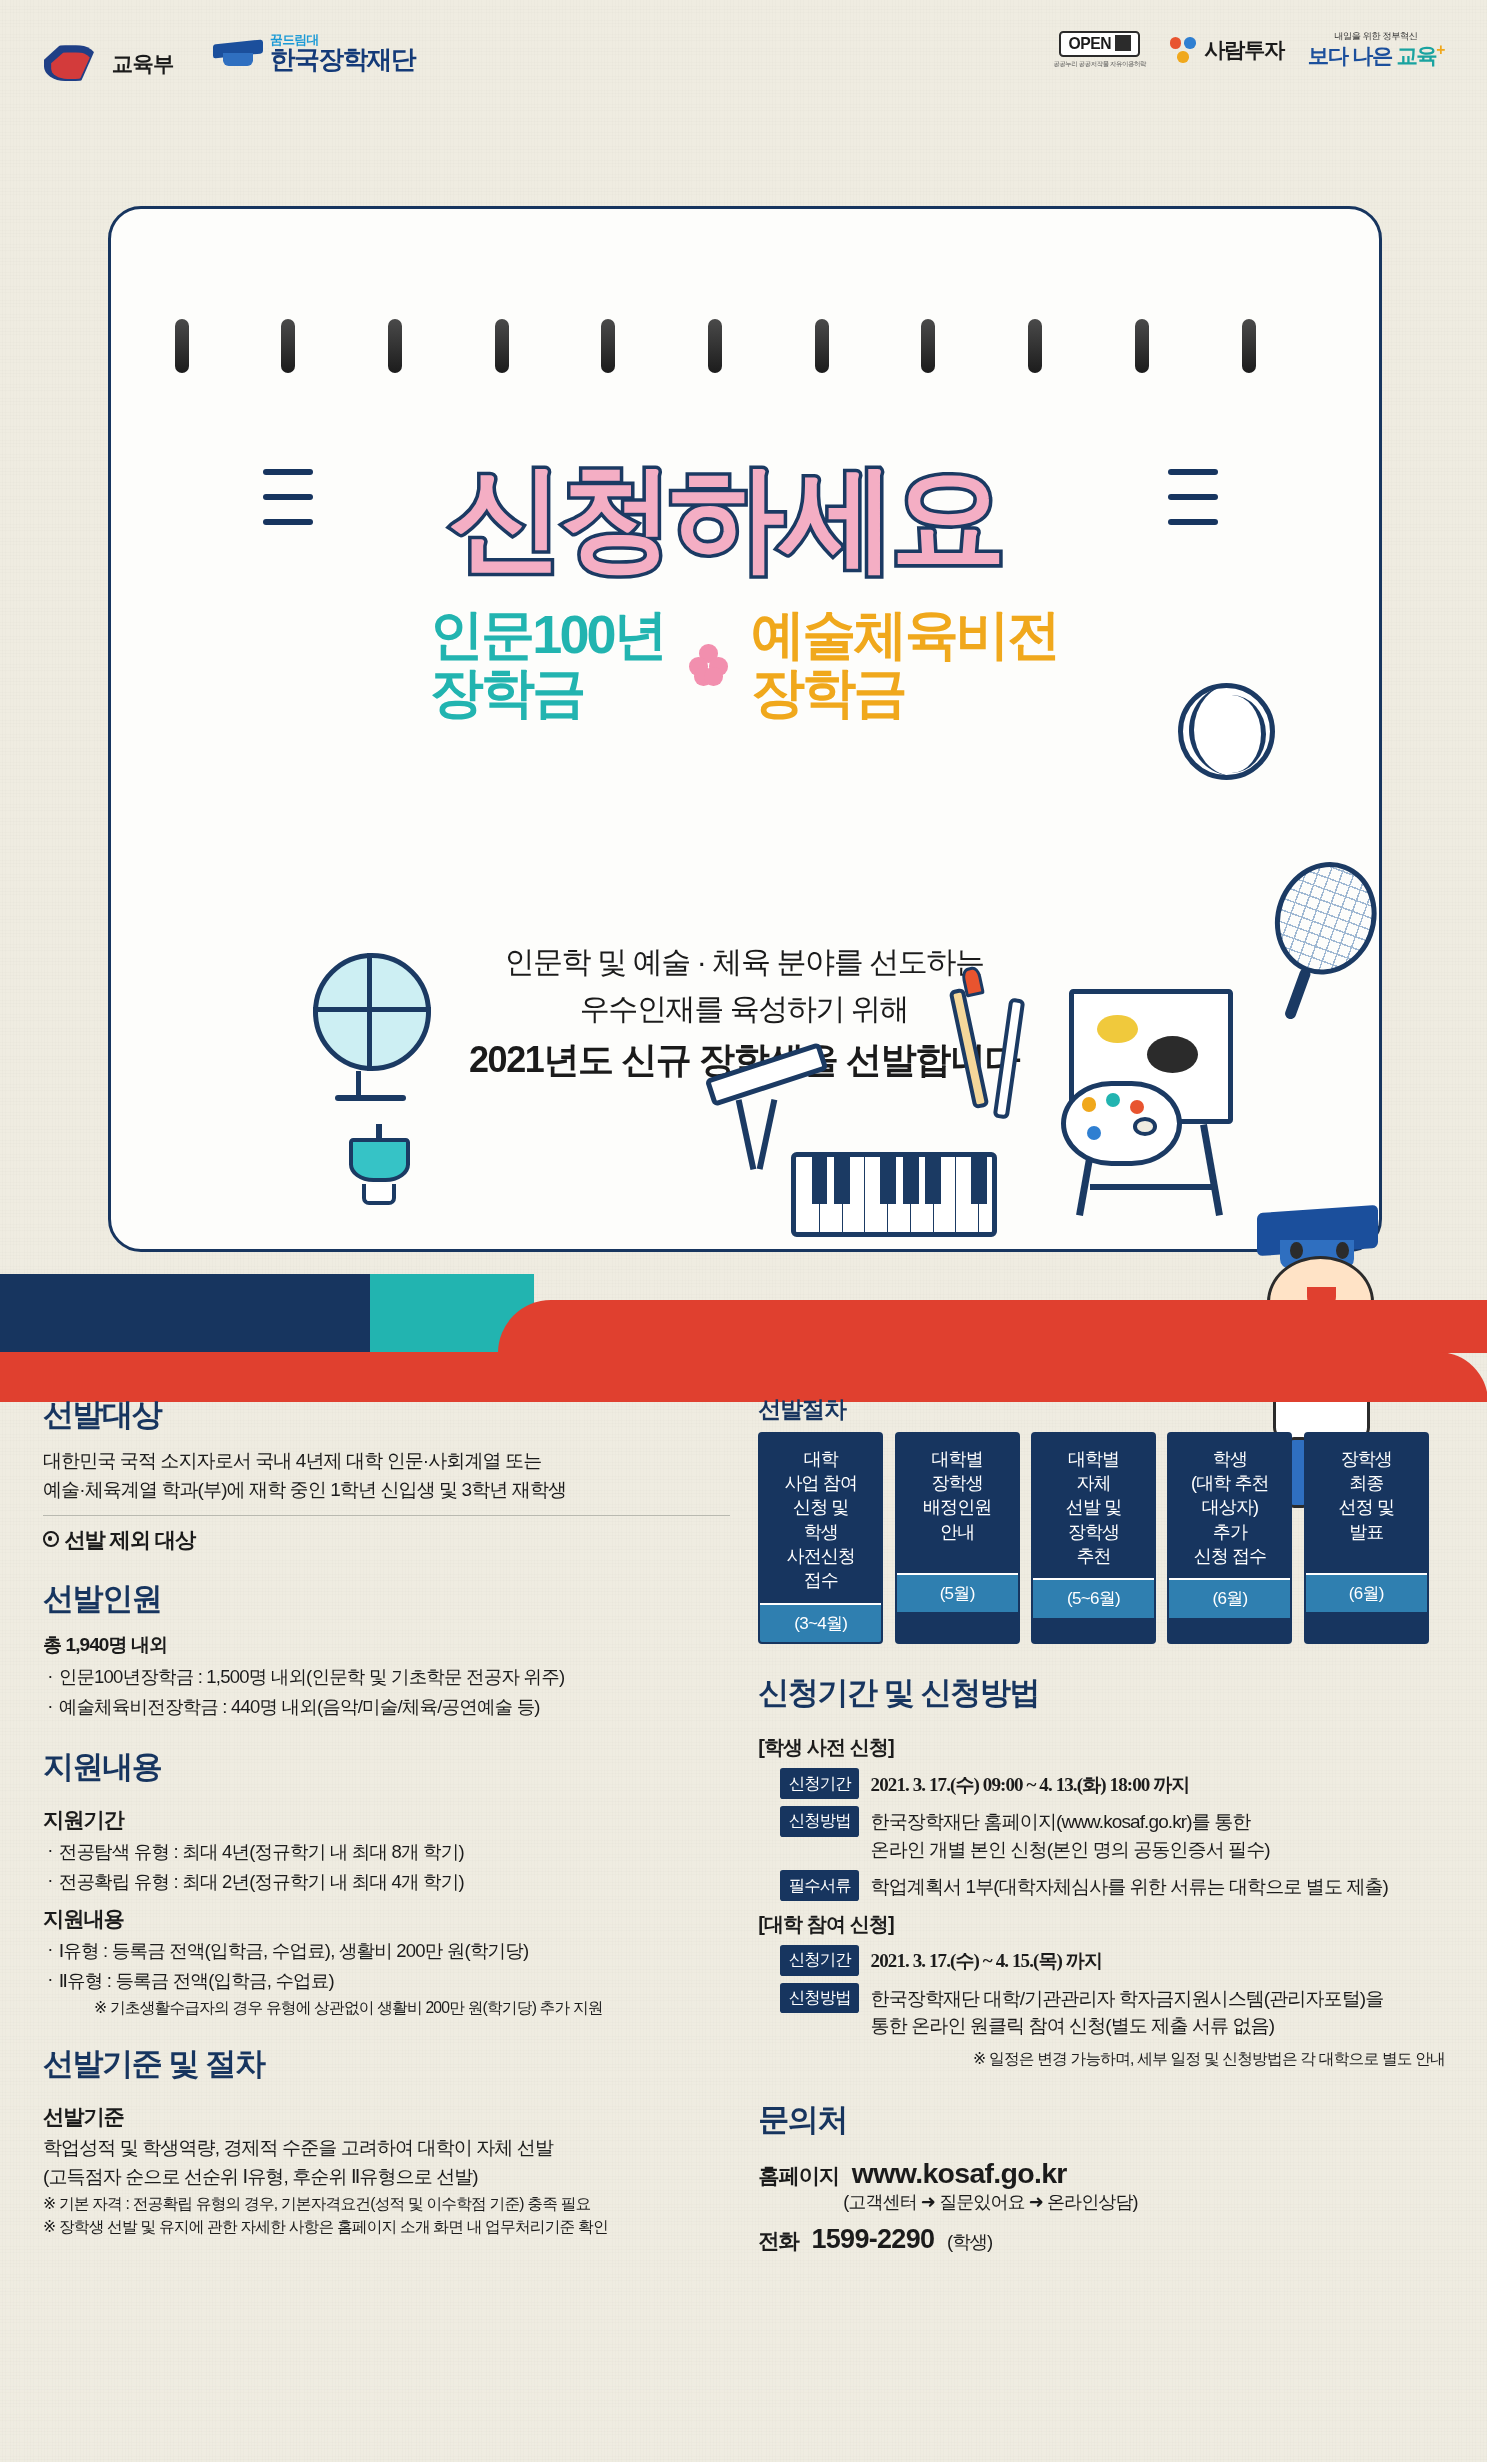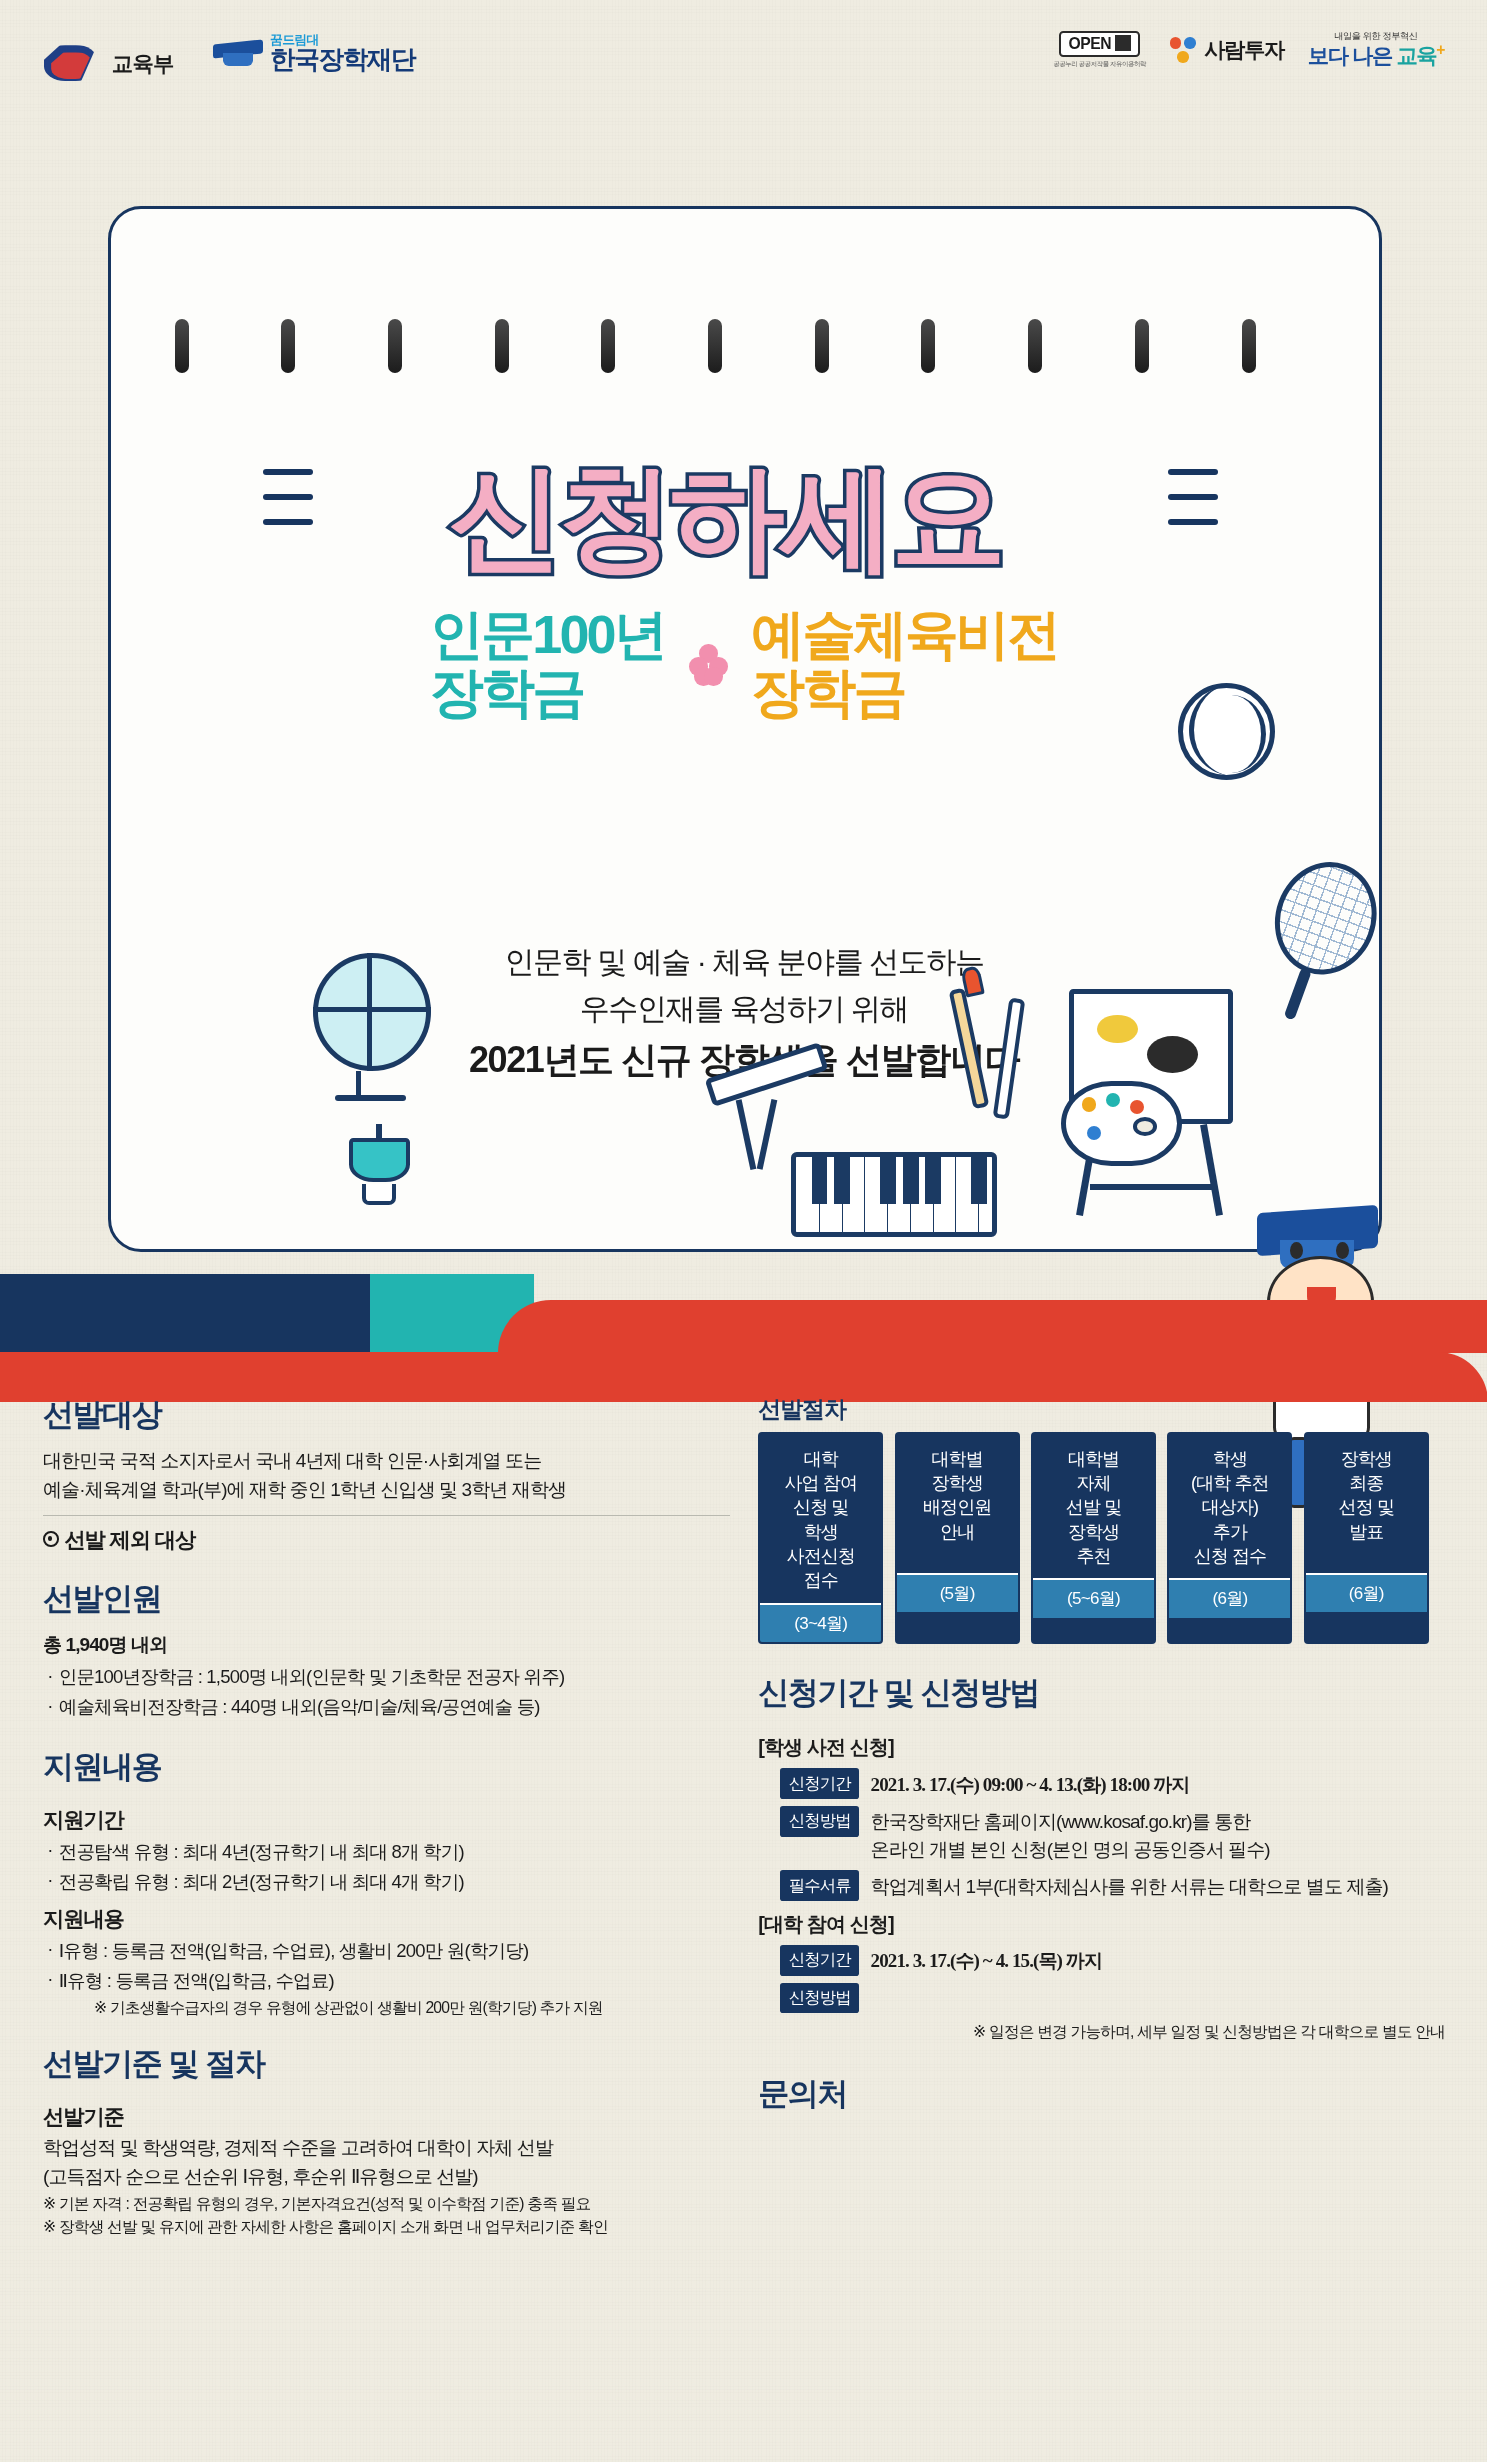--- a/index.html
+++ b/index.html
@@ -563,26 +563,40 @@
             <span class="v" style="white-space:pre-line">학업계획서 1부(대학자체심사를 위한 서류는 대학으로 별도 제출)</span>
           </div>
 
           <div class="blk-h">[대학 참여 신청]</div>
           <div class="row">
             <span class="tag">신청기간</span>
             <span class="v b" style="white-space:pre-line">2021. 3. 17.(수) ~ 4. 15.(목) 까지</span>
           </div>
           <div class="row">
             <span class="tag">신청방법</span>
+            <span class="v" style="white-space:pre-line">한국장학재단 대학/기관관리자 학자금지원시스템(관리자포털)을
+통한 온라인 원클릭 참여 신청(별도 제출 서류 없음)</span>
           </div>
           <div class="note" style="text-align:right">※ 일정은 변경 가능하며, 세부 일정 및 신청방법은 각 대학으로 별도 안내</div>
         </div>
 
         <div class="sec-wrap" style="margin-top:28.5px">
           <h2 class="sec"><span>문의처</span></h2>
+          <div class="contact">
+            <div class="line">
+              <span class="k">홈페이지</span>
+              <span class="url">www.kosaf.go.kr</span>
+            </div>
+            <div class="path">(고객센터 ➜ 질문있어요 ➜ 온라인상담)</div>
+            <div class="line" style="margin-top:10px">
+              <span class="k">전화</span>
+              <span class="tel">1599-2290</span>
+              <span class="k" style="font-weight:400;font-size:18.5px">(학생)</span>
+            </div>
+          </div>
         </div>
 
       </div>
     </div>
   </div>
 
 </div>
 
 
 </body></html>

